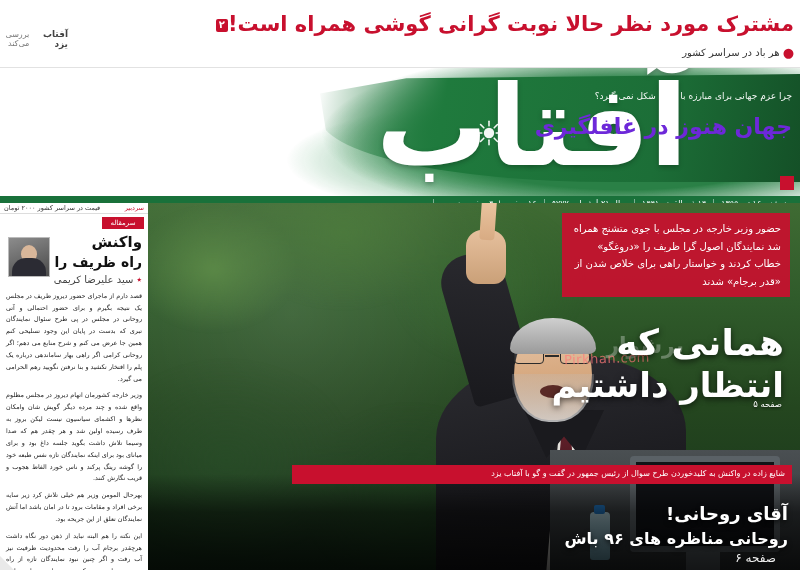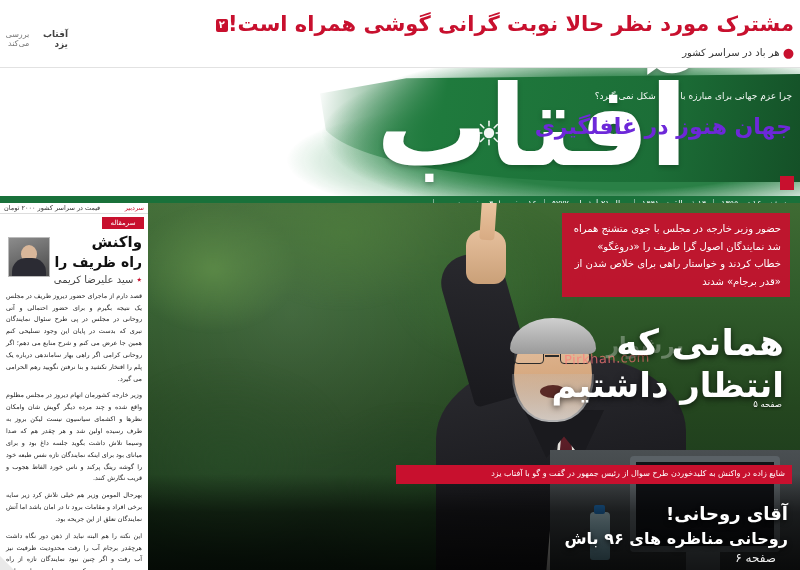--- a/index.html
+++ b/index.html
@@ -400,21 +400,21 @@
   }
 
   
   .ov-bottom {
     position: absolute; left: 0; right: 0; bottom: 0;
     height: 96px;
     background: linear-gradient(180deg, rgba(0,0,0,0) 0%, rgba(0,0,0,.55) 40%, rgba(0,0,0,.78) 100%);
   }
   .ov-redline {
     position: absolute; right: 8px; bottom: 86px;
-    width: 396px;
+    width: 500px;
     background: #c8102e; color: #fff;
     direction: rtl; text-align: right;
     font-size: 8px; line-height: 1.6;
     padding: 3px 7px;
   }
   .ov-b-title {
     position: absolute; right: 12px; bottom: 46px;
     direction: rtl; text-align: right;
     color: #fff; font-weight: bold; font-size: 18px;
     text-shadow: 0 2px 5px rgba(0,0,0,.7);

